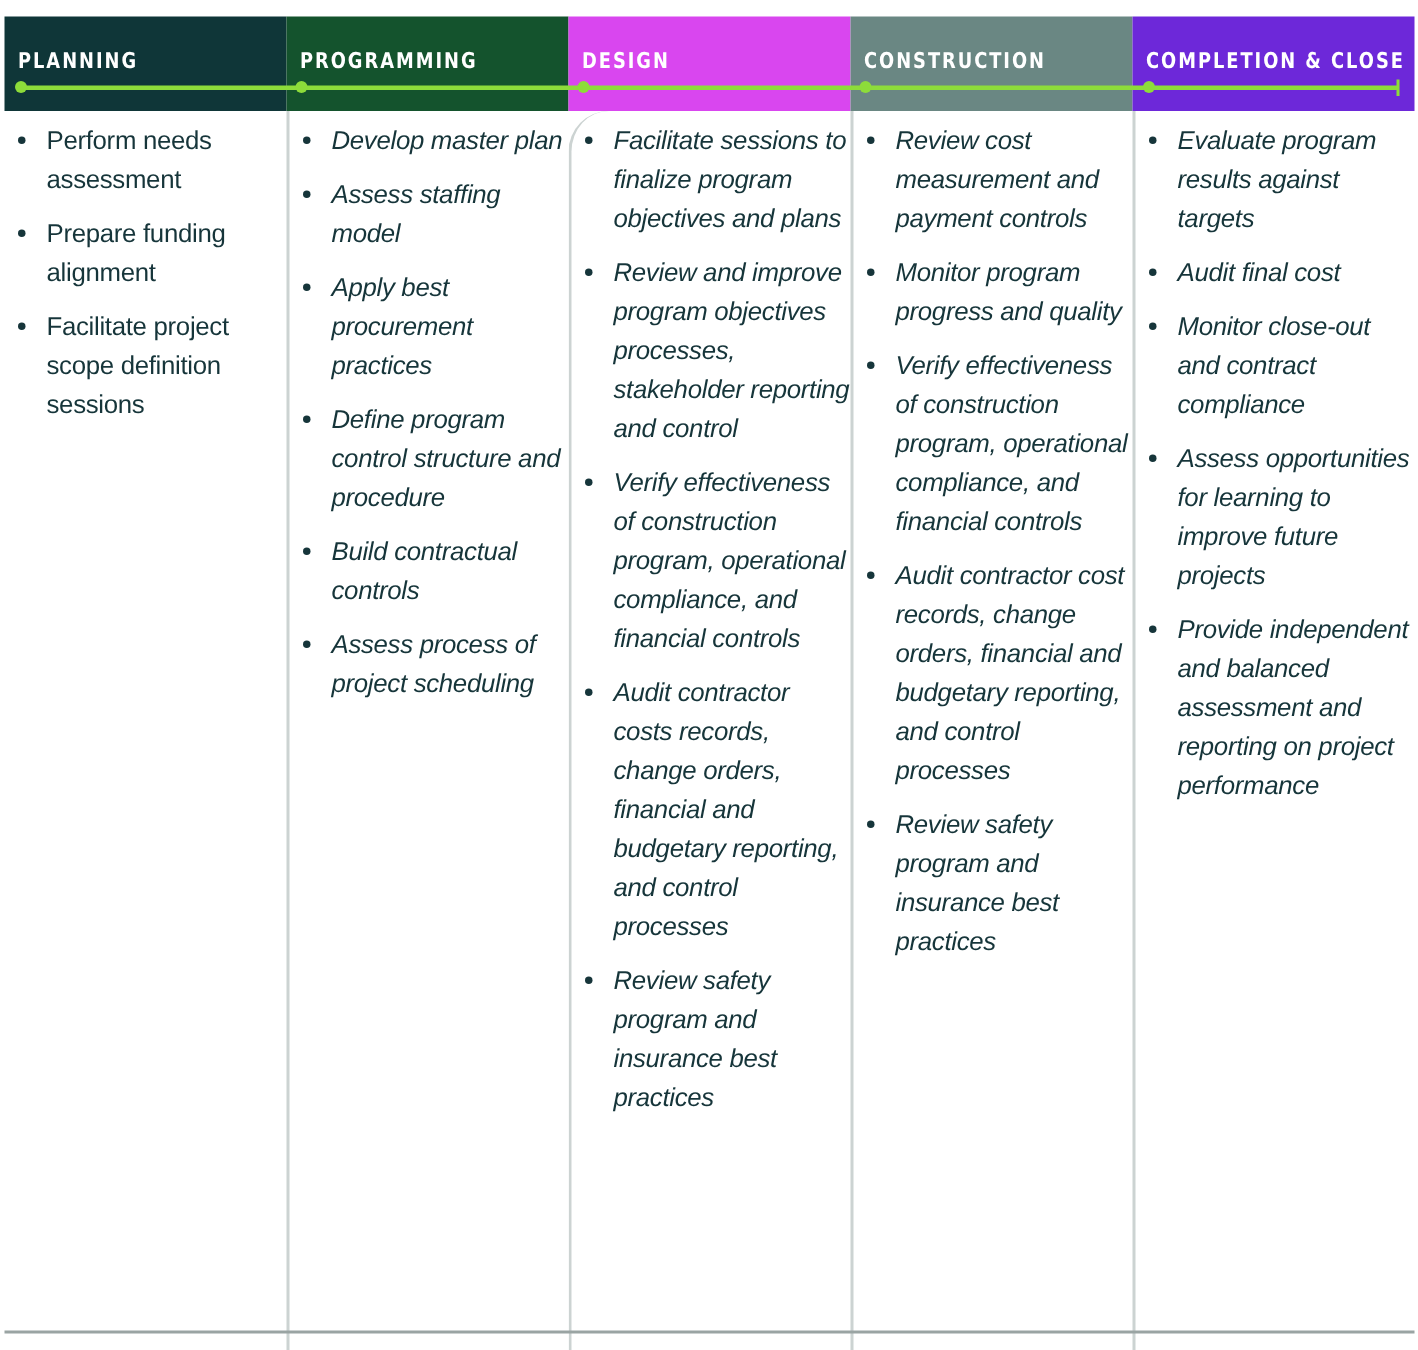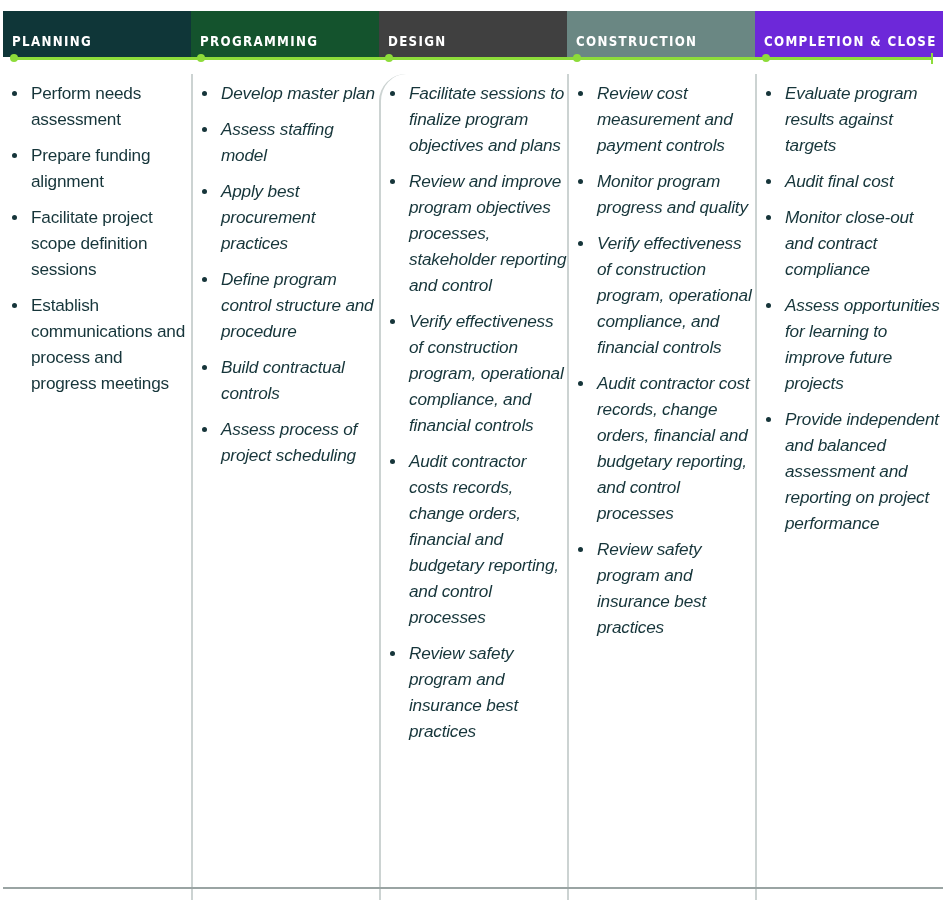--- a/index.html
+++ b/index.html
@@ -1,18 +1,18 @@
 <!DOCTYPE html>
 <html><head>
   <meta charset="utf-8">
   <style>
     html, body { margin: 0; padding: 0; background: #ffffff; }
     body { width: 945px; height: 900px; position: relative; overflow: hidden; font-family: "Liberation Sans", sans-serif; }
     .header-band { position: absolute; left: 3px; top: 11px; width: 940px; height: 63px; display: flex; }
-    .phase-head { position: relative; height: 46px; box-sizing: border-box; padding-left: 9px; }
+    .phase-head { position: relative; height: 63px; box-sizing: border-box; padding-left: 9px; }
     .phase-title { position: absolute; left: 9px; top: 23px; color: #ffffff; font-family: "DejaVu Sans", sans-serif; font-weight: bold; font-size: 14.5px; letter-spacing: 1.6px; transform: scaleX(0.82); transform-origin: left center; white-space: nowrap; line-height: 1; }
     .timeline { position: absolute; left: 13px; top: 57px; width: 919px; height: 3px; background: #8ddc3a; }
     .timeline-end { position: absolute; left: 931px; top: 53px; width: 2px; height: 11px; background: #8ddc3a; }
     .dot { position: absolute; top: 54px; width: 8px; height: 8px; border-radius: 50%; background: #8ddc3a; }
     .columns { position: absolute; left: 3px; top: 74px; width: 940px; height: 814px; display: flex; }
     .col { position: relative; height: 892px; box-sizing: border-box; }
     .col + .col { border-left: 2px solid #ccd3d2; font-style: italic; }
     .bottom-rule { position: absolute; left: 3px; top: 887px; width: 940px; height: 2px; background: #9aa4a3; }
     ul.items { list-style: none; margin: 0; padding: 6px 0 0 0; }
     ul.items li { position: relative; padding-left: 28px; margin-bottom: 10px; color: #16353a; font-family: "Liberation Sans", sans-serif; font-size: 17.2px; line-height: 26px; letter-spacing: -0.2px; }
@@ -21,21 +21,21 @@
 </head>
 <body>
 
 <div class="header-band">
   <div class="phase-head" style="width:188px;background:#0f3638;">
     <span class="phase-title">PLANNING</span>
   </div>
   <div class="phase-head" style="width:188px;background:#14532d;">
     <span class="phase-title">PROGRAMMING</span>
   </div>
-  <div class="phase-head" style="width:188px;background:#404040;">
+  <div class="phase-head" style="width:188px;background:#d946ef;">
     <span class="phase-title">DESIGN</span>
   </div>
   <div class="phase-head" style="width:188px;background:#6a8783;">
     <span class="phase-title">CONSTRUCTION</span>
   </div>
   <div class="phase-head" style="width:188px;background:#6d28d9;">
     <span class="phase-title">COMPLETION &amp; CLOSE</span>
   </div>
 </div>
 
@@ -46,21 +46,20 @@
 <div class="dot" style="left:385px;"></div>
 <div class="dot" style="left:573px;"></div>
 <div class="dot" style="left:762px;"></div>
 
 <div class="columns">
   <div class="col" style="width:188px;">
     <ul class="items">
       <li><span class="bullet"></span><span>Perform needs assessment</span></li>
       <li><span class="bullet"></span><span>Prepare funding alignment</span></li>
       <li><span class="bullet"></span><span>Facilitate project scope definition sessions</span></li>
-      <li><span class="bullet"></span><span>Establish communications and process and progress meetings</span></li>
     </ul>
   </div>
   <div class="col" style="width:188px;">
     <ul class="items">
       <li><span class="bullet"></span><span>Develop master plan</span></li>
       <li><span class="bullet"></span><span>Assess staffing model</span></li>
       <li><span class="bullet"></span><span>Apply best procurement practices</span></li>
       <li><span class="bullet"></span><span>Define program control structure and procedure</span></li>
       <li><span class="bullet"></span><span>Build contractual controls</span></li>
       <li><span class="bullet"></span><span>Assess process of project scheduling</span></li>

